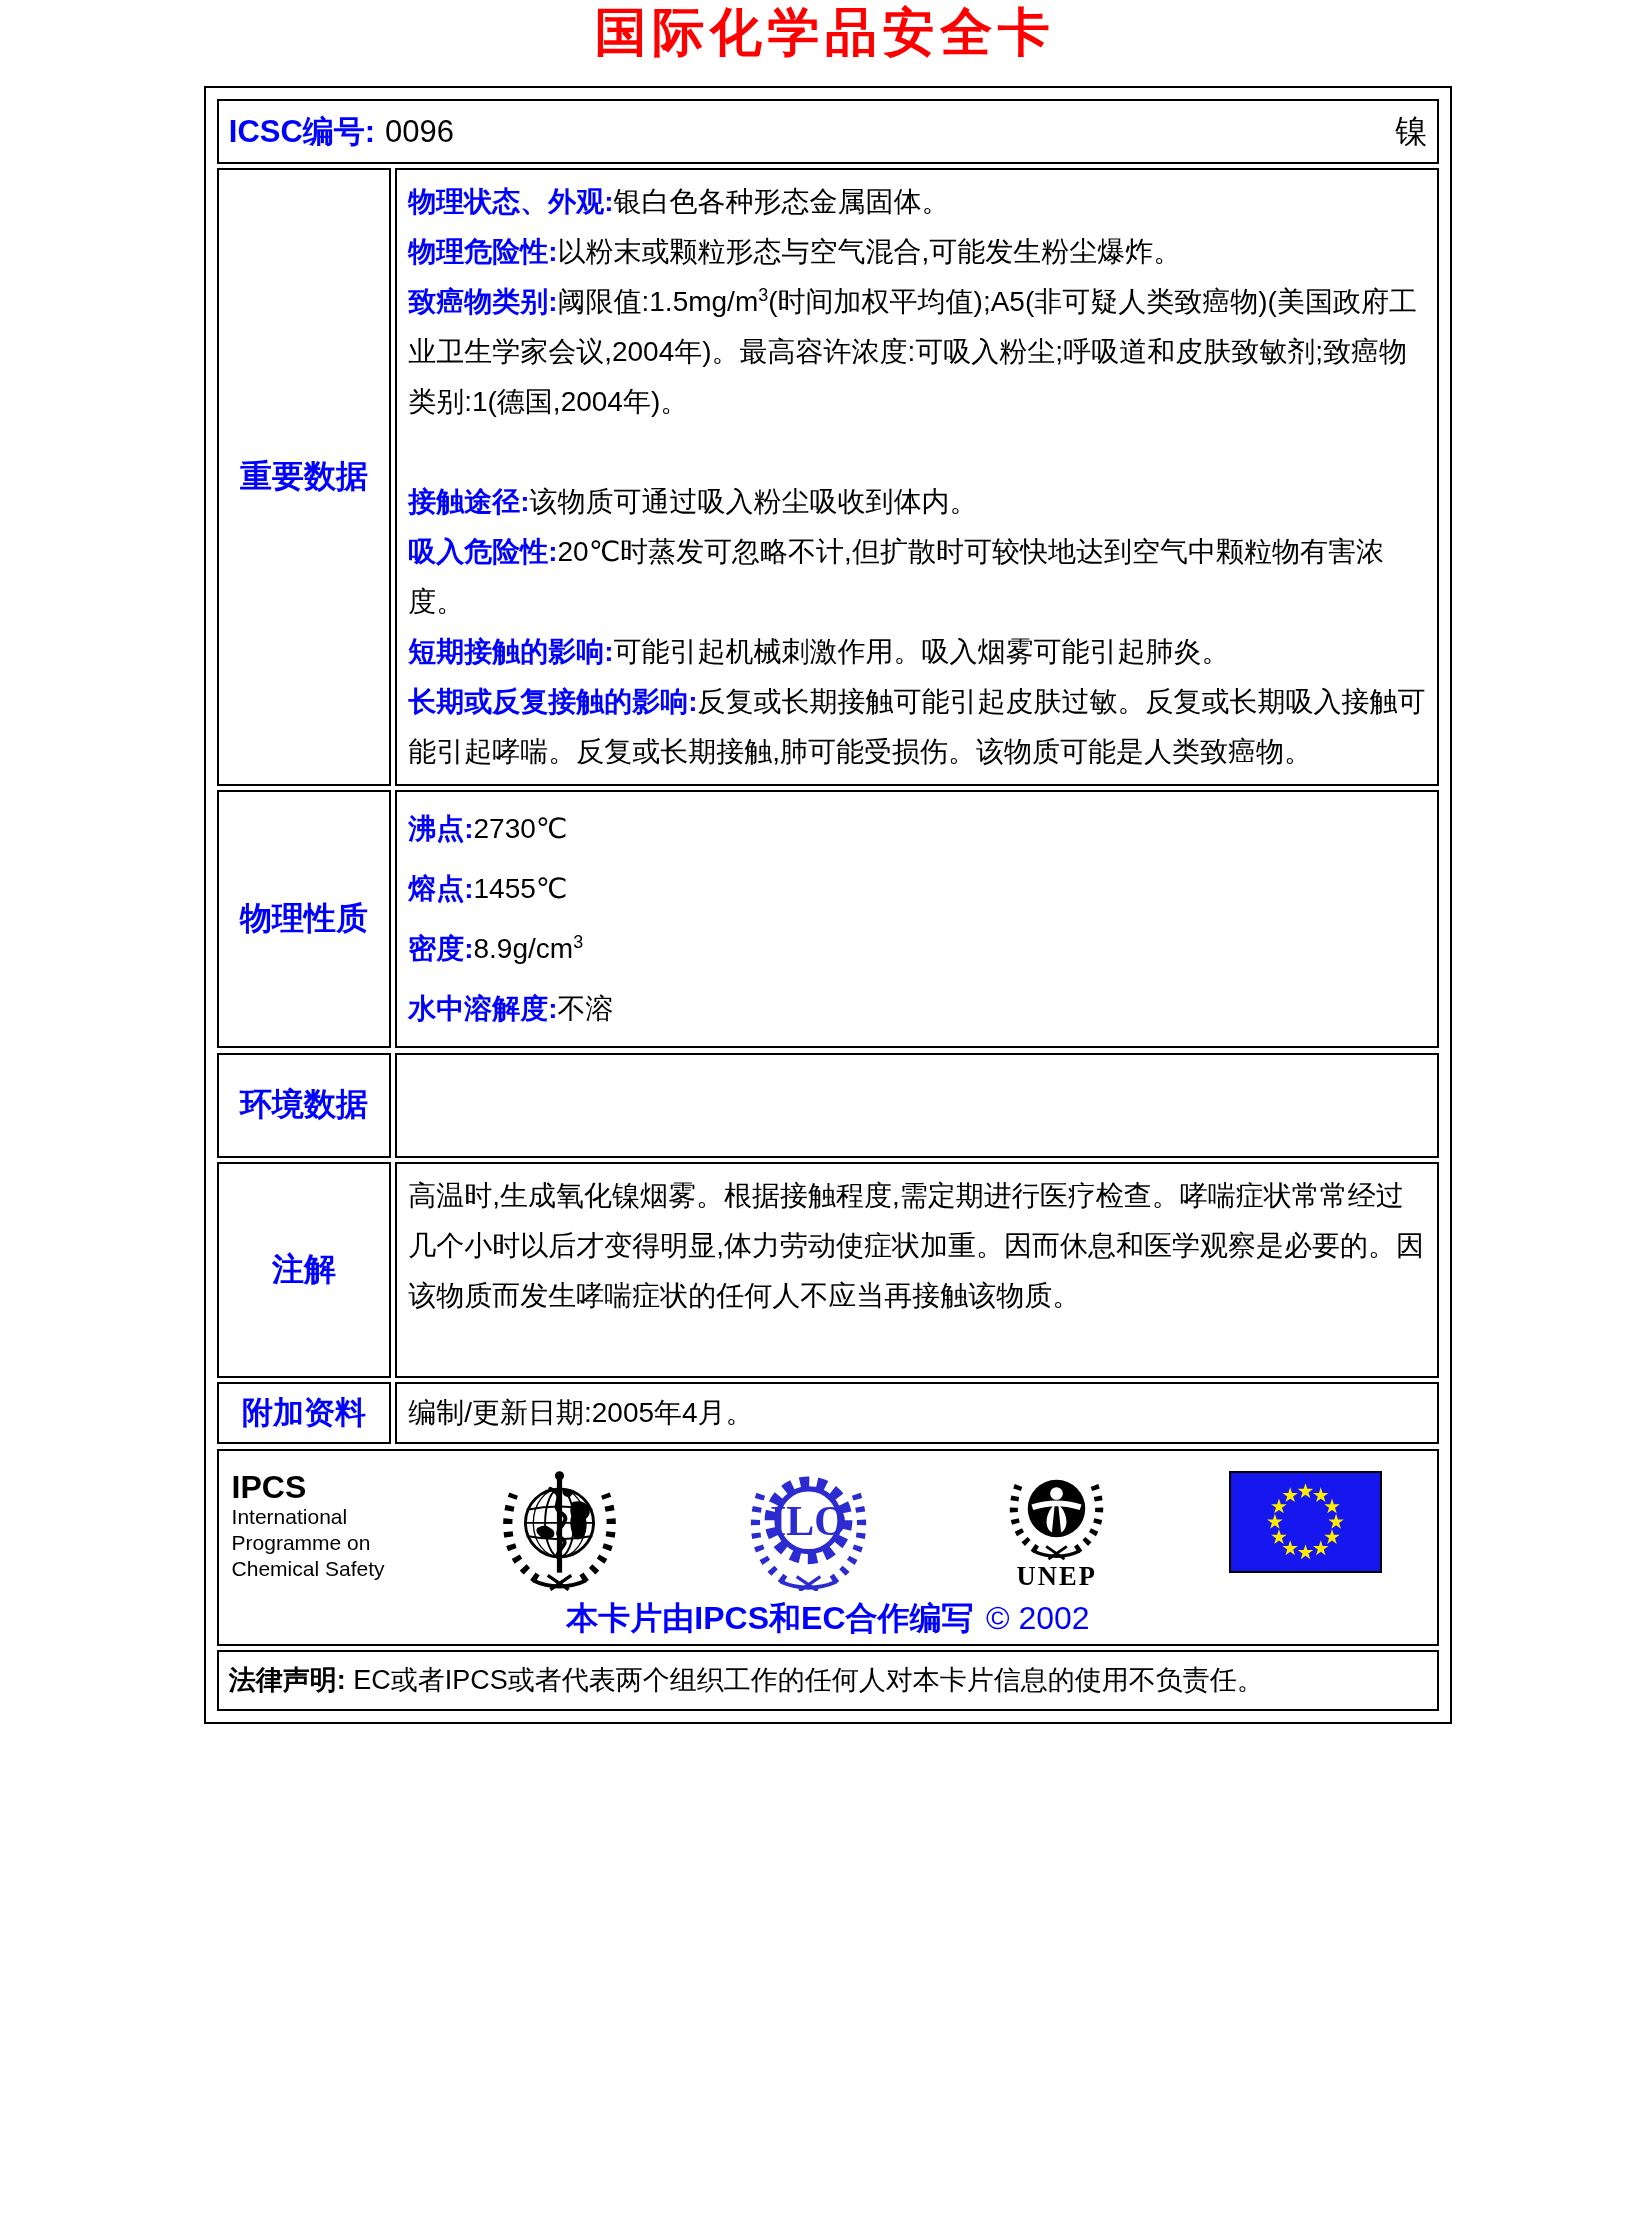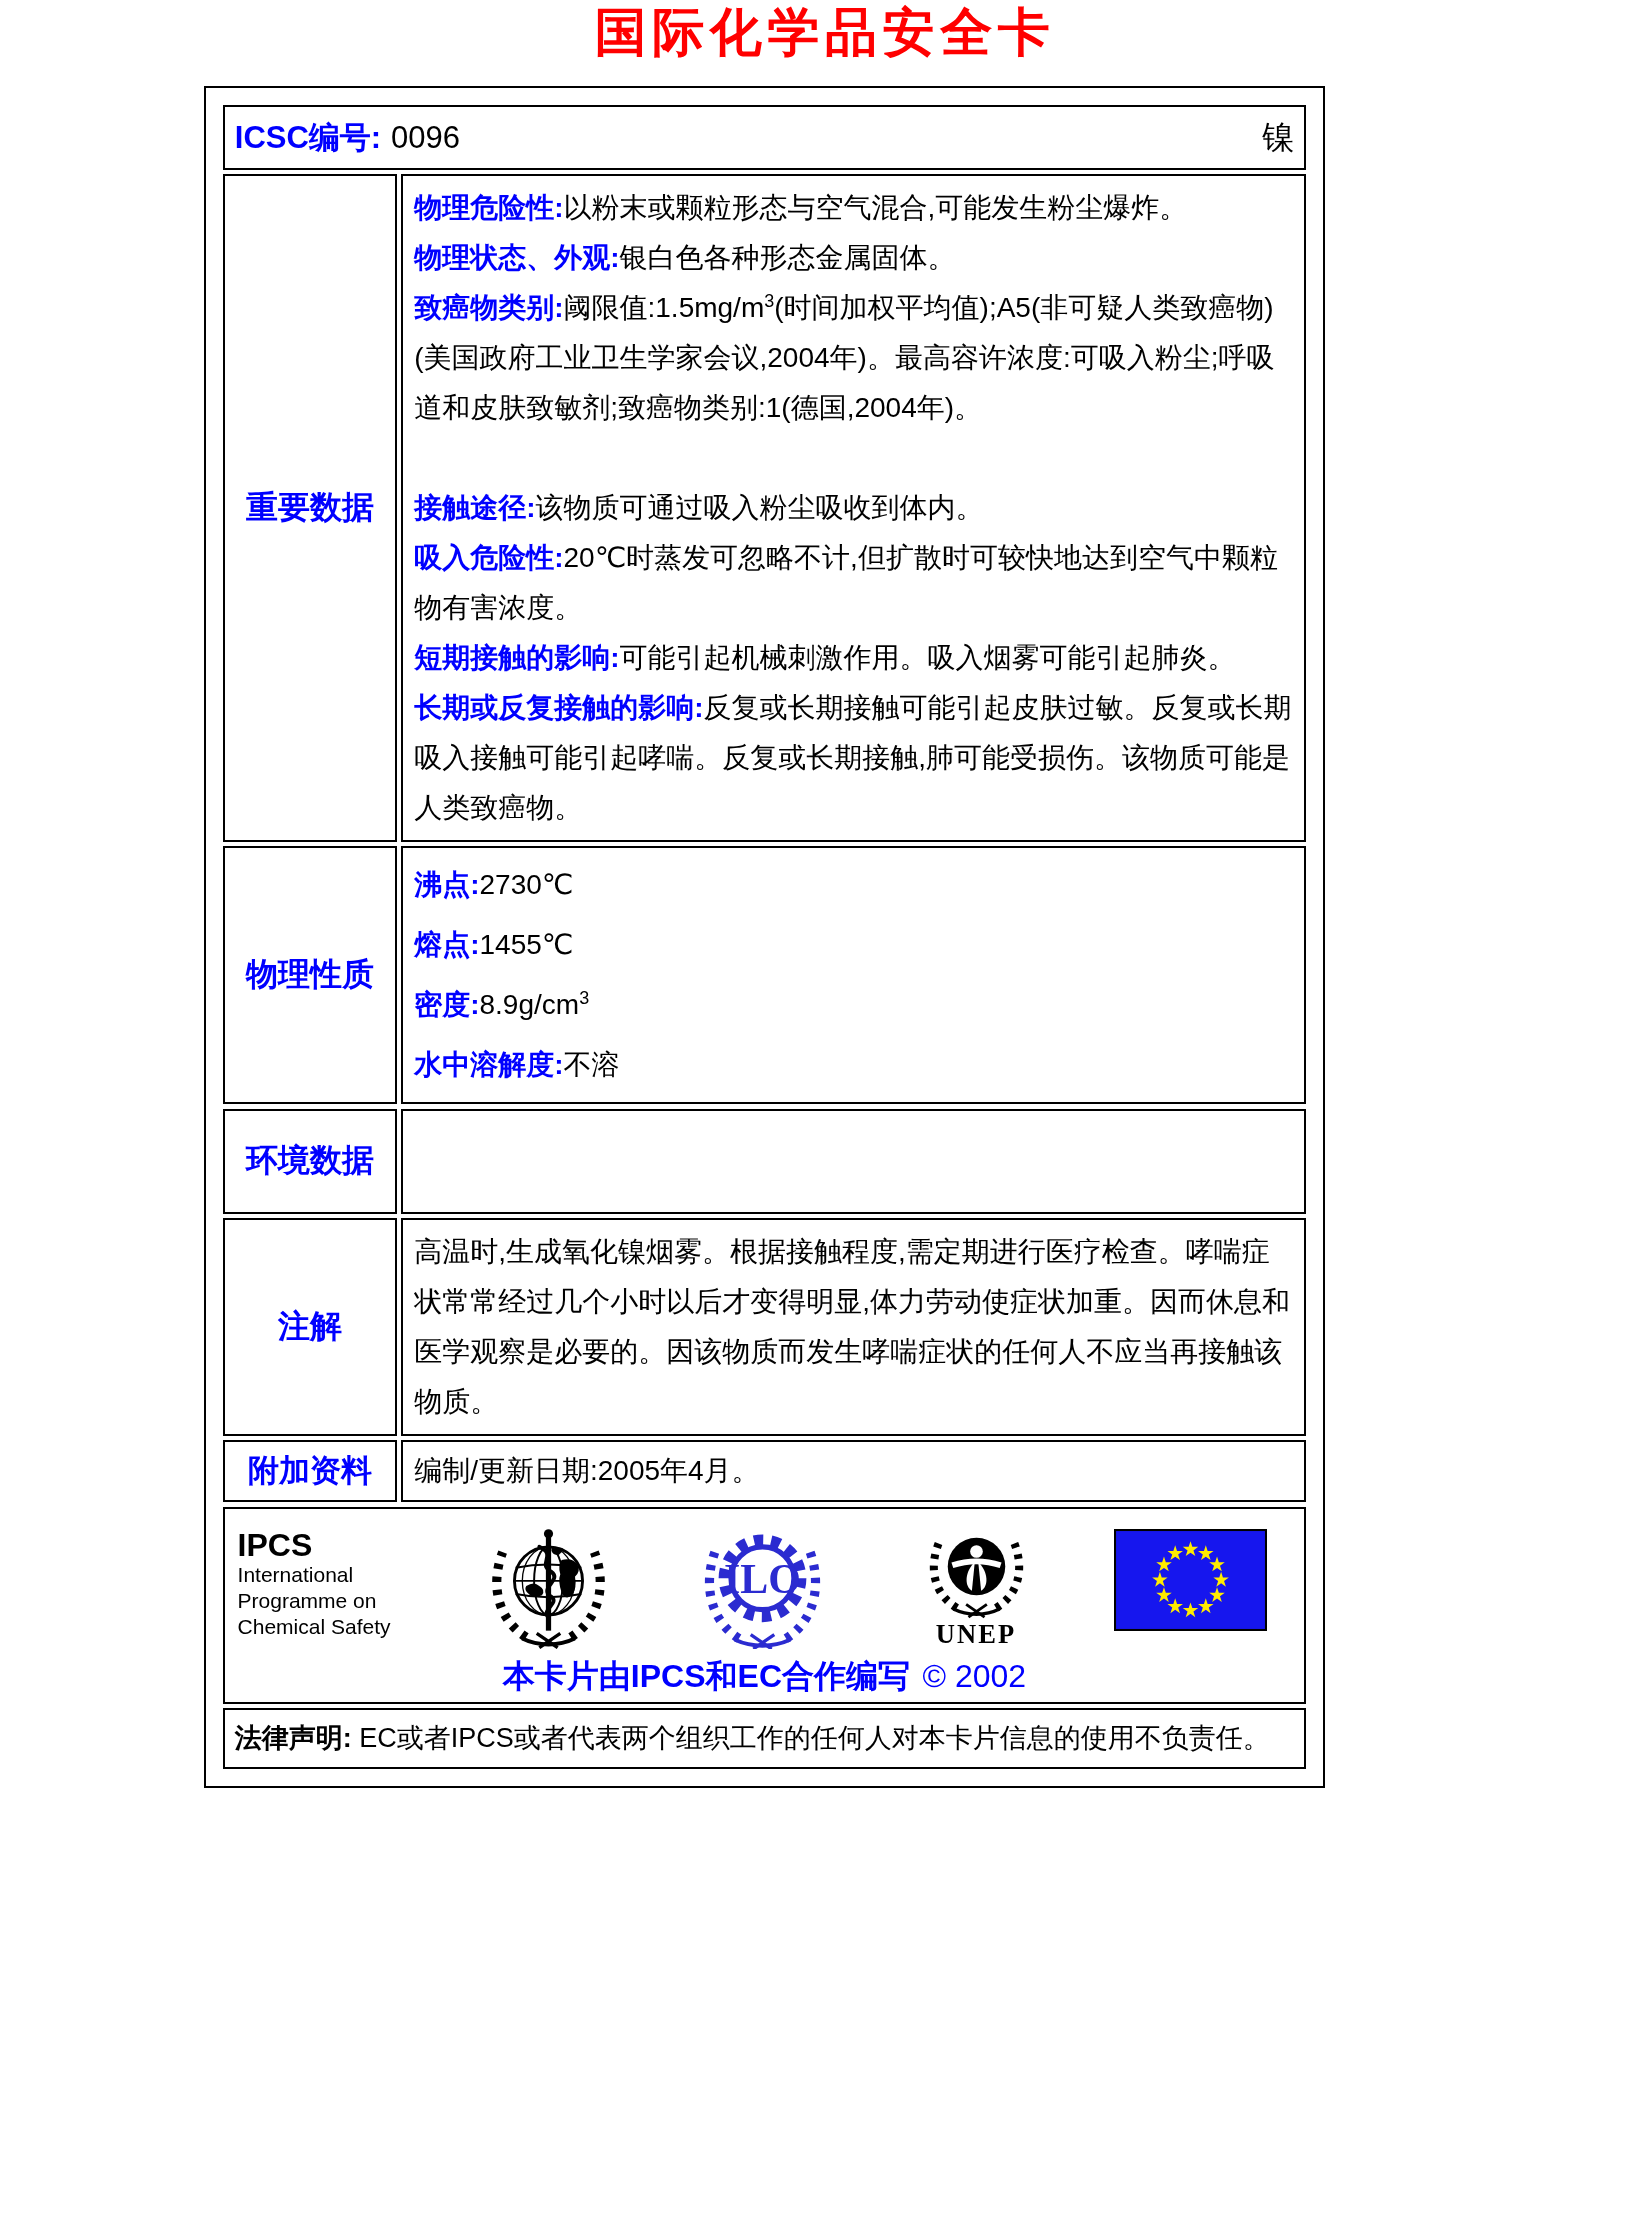--- a/index.html
+++ b/index.html
@@ -15,22 +15,22 @@
   body{
     width:1650px;height:2227px;background:#ffffff;color:var(--ink);
     font-family:"Liberation Sans","DejaVu Sans",sans-serif;
     position:relative;overflow:hidden;
   }
   .page-title{
     margin:2px 0 24px 0;text-align:center;color:var(--red);
     font-size:52px;font-weight:bold;letter-spacing:5.6px;line-height:60px;
   }
   .card{
-    margin-left:204px;width:1121px;border:2.8px solid #000;background:#fff;
-    padding:17px;display:flex;flex-direction:column;gap:4.2px;
+    margin-left:204px;width:1248px;border:2.8px solid #000;background:#fff;
+    padding:11px;display:flex;flex-direction:column;gap:4.2px;
   }
   .row{display:flex;gap:4.2px;}
   .cell{border:2.1px solid #000;background:#fff;}
   .full{flex:1;}
   .header-cell{display:flex;align-items:center;padding:11px 9.8px;font-size:31px;line-height:39px;}
   .icsc-label{color:var(--blue);font-weight:bold;white-space:pre;}
   .icsc-number{margin-left:9.8px;}
   .chem-name{margin-left:auto;font-size:32px;}
   .label-cell{
     flex:0 0 174px;display:flex;align-items:center;justify-content:center;
@@ -73,22 +73,22 @@
       <span class="icsc-number">0096</span>
       <span class="chem-name">镍</span>
     </div>
   </div>
 
   <div class="row">
     <div class="cell label-cell">
       <span>重要数据</span>
     </div>
     <div class="cell content-cell">
+        <div class="para"><span class="plabel">物理状态、外观:</span>银白色各种形态金属固体。</div>
         <div class="para"><span class="plabel">物理危险性:</span>以粉末或颗粒形态与空气混合,可能发生粉尘爆炸。</div>
-        <div class="para"><span class="plabel">物理状态、外观:</span>银白色各种形态金属固体。</div>
         <div class="para gap"><span class="plabel">致癌物类别:</span>阈限值:1.5mg/m<sup>3</sup>(时间加权平均值);A5(非可疑人类致癌物)(美国政府工业卫生学家会议,2004年)。最高容许浓度:可吸入粉尘;呼吸道和皮肤致敏剂;致癌物类别:1(德国,2004年)。</div>
         <div class="para"><span class="plabel">接触途径:</span>该物质可通过吸入粉尘吸收到体内。</div>
         <div class="para"><span class="plabel">吸入危险性:</span>20℃时蒸发可忽略不计,但扩散时可较快地达到空气中颗粒物有害浓度。</div>
         <div class="para"><span class="plabel">短期接触的影响:</span>可能引起机械刺激作用。吸入烟雾可能引起肺炎。</div>
         <div class="para"><span class="plabel">长期或反复接触的影响:</span>反复或长期接触可能引起皮肤过敏。反复或长期吸入接触可能引起哮喘。反复或长期接触,肺可能受损伤。该物质可能是人类致癌物。</div>
       </div>
   </div>
 
   <div class="row">
     <div class="cell label-cell">

